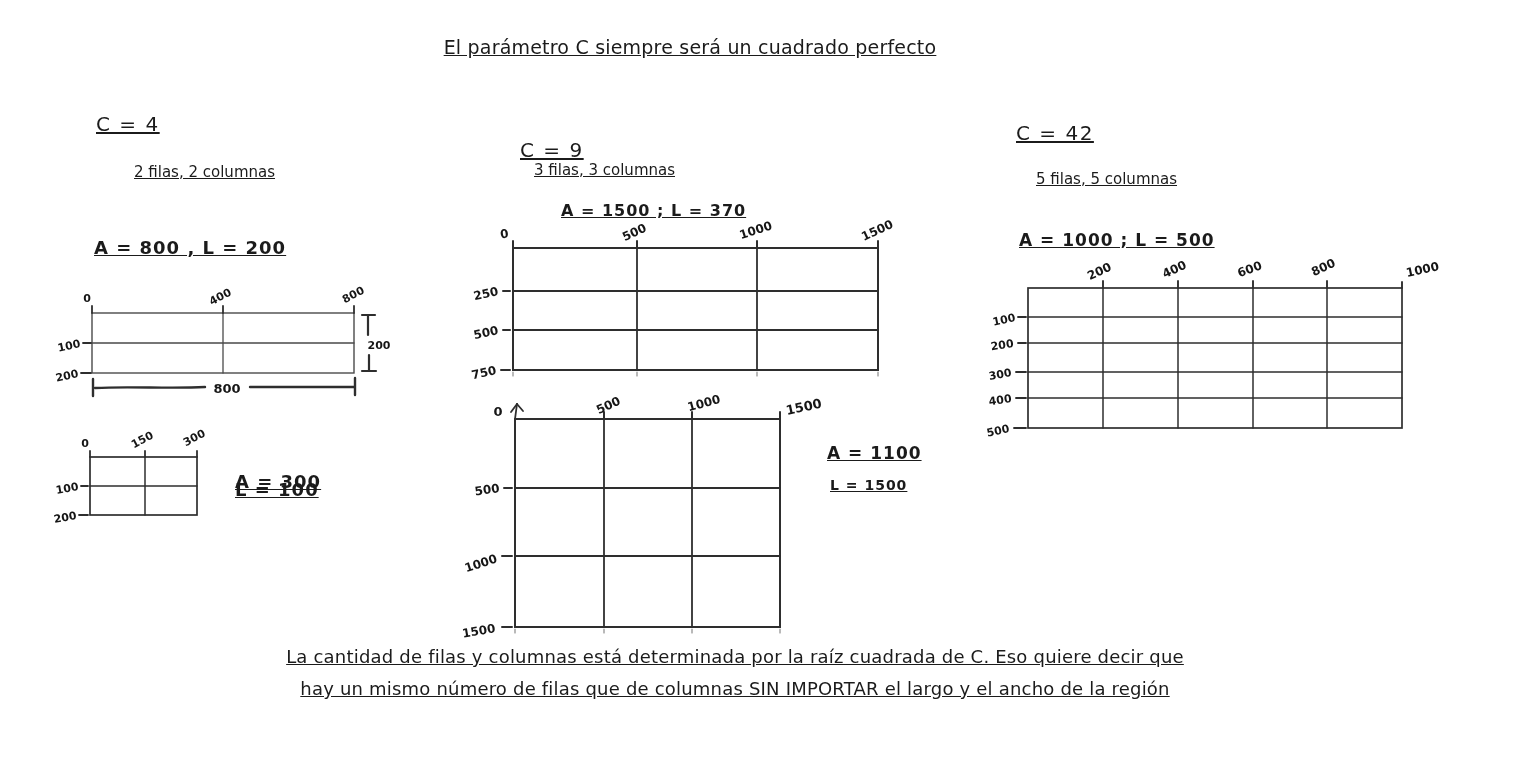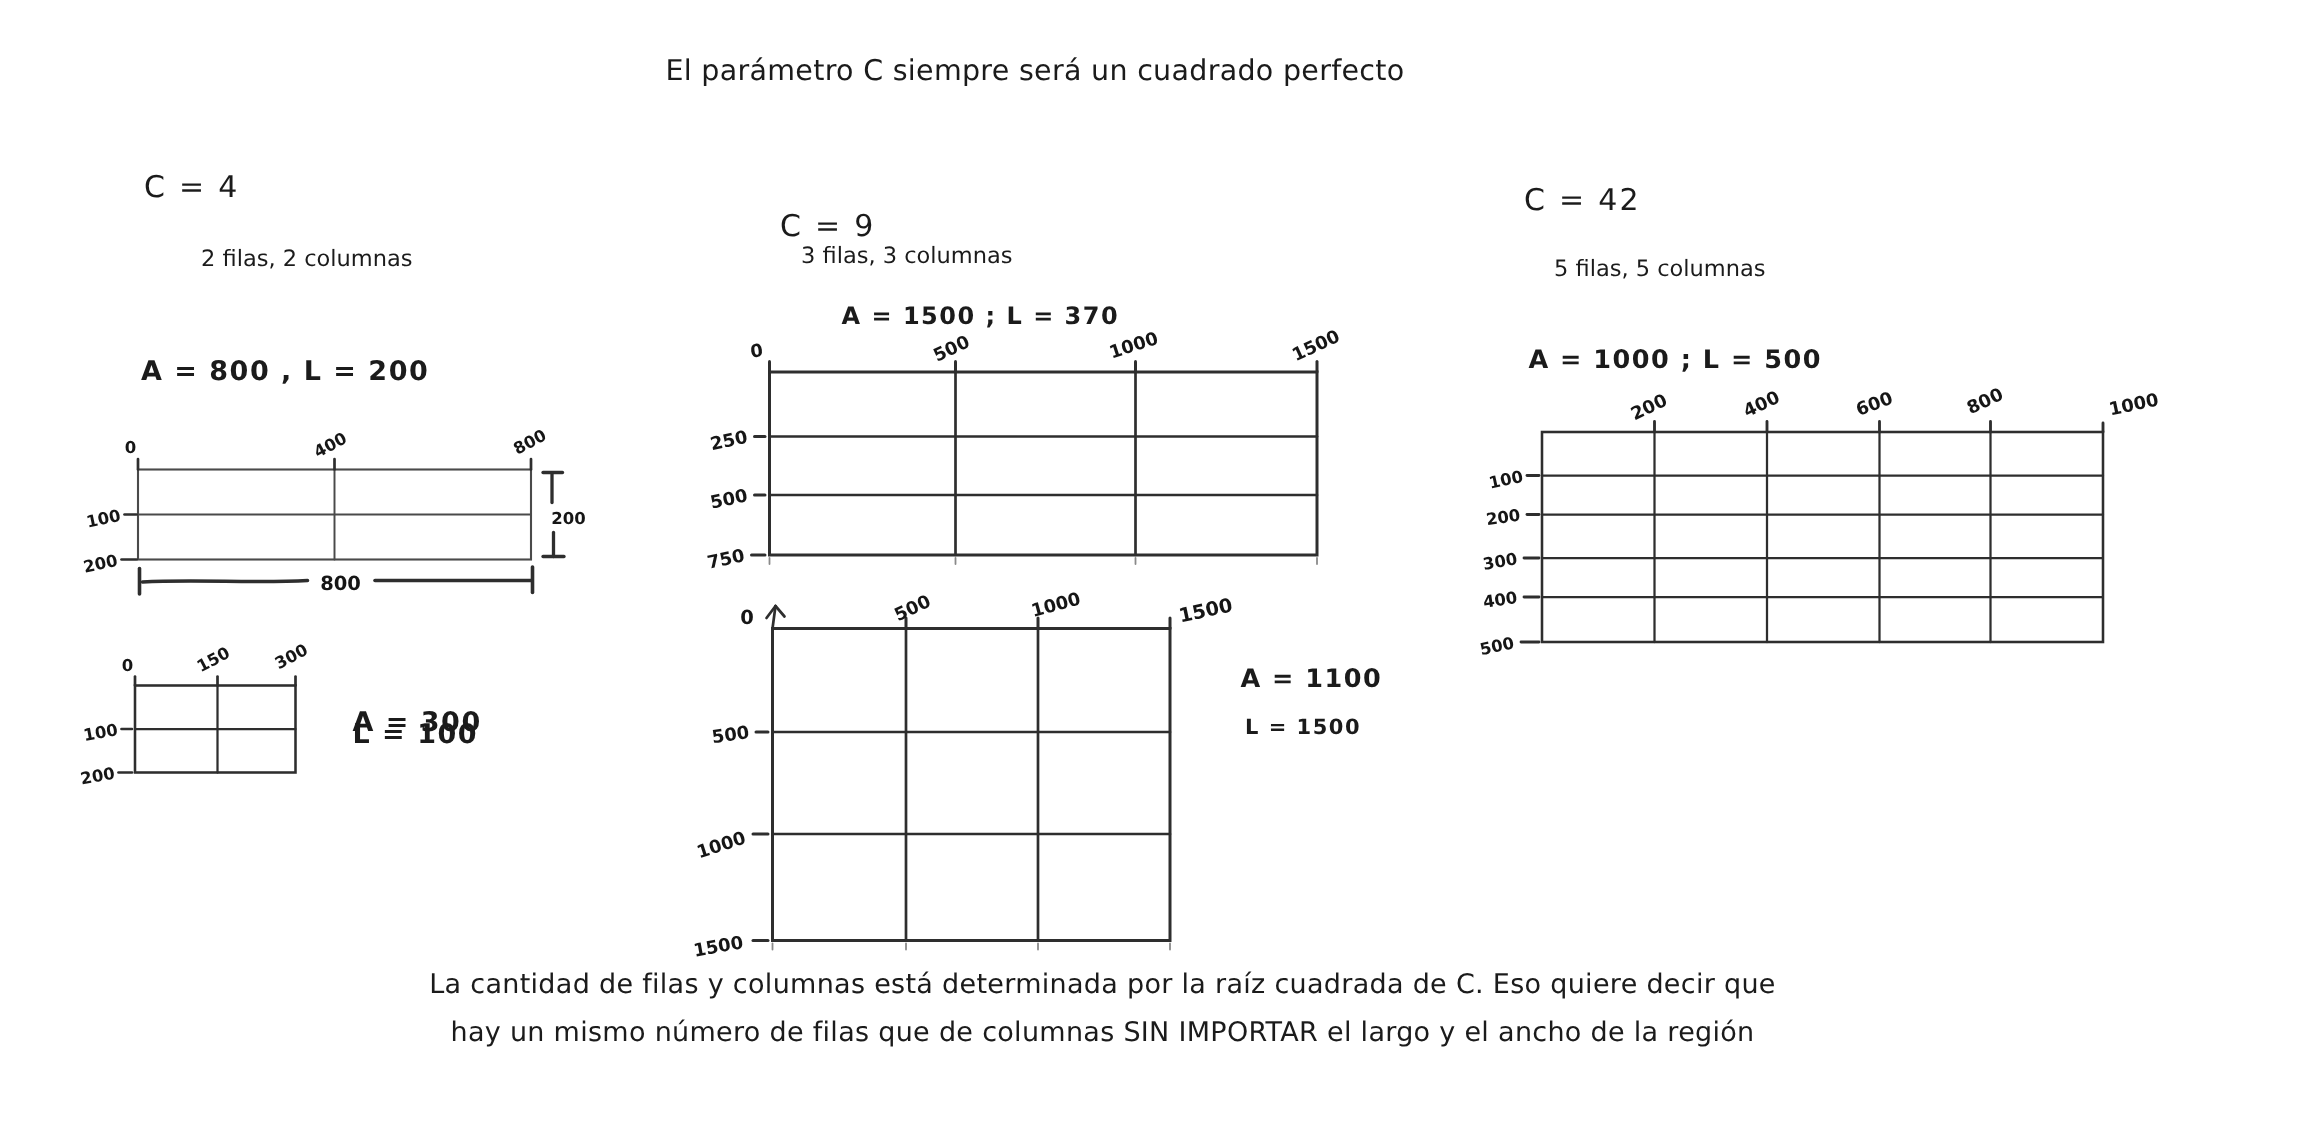--- a/index.html
+++ b/index.html
@@ -4,21 +4,21 @@
 <style>
   * { margin:0; padding:0; box-sizing:border-box; }
   html,body { width:1532px; height:757px; }
   body {
     position:relative;
     background:#ffffff;
     font-family:"DejaVu Sans", sans-serif;
     color:#1b1b1b;
     overflow:hidden;
   }
-  .abs { position:absolute; white-space:nowrap; }
+  .abs { position:absolute; white-space:nowrap;text-decoration:underline; }
   .title { font-size:19px; letter-spacing:.2px; }
   .clabel { font-size:20px; letter-spacing:1.5px; }
   .sub { font-size:15px; }
   .params { font-size:18px; font-weight:bold; letter-spacing:1px; }
   .footer { font-size:18px; text-align:center; letter-spacing:.2px; }
   svg { position:absolute; overflow:visible; }
   svg text { font-family:"DejaVu Sans", sans-serif; font-weight:bold; fill:#161616; }
   .tk  { font-size:11px; }
   .tk2 { font-size:12px; }
   .tk3 { font-size:13px; }

